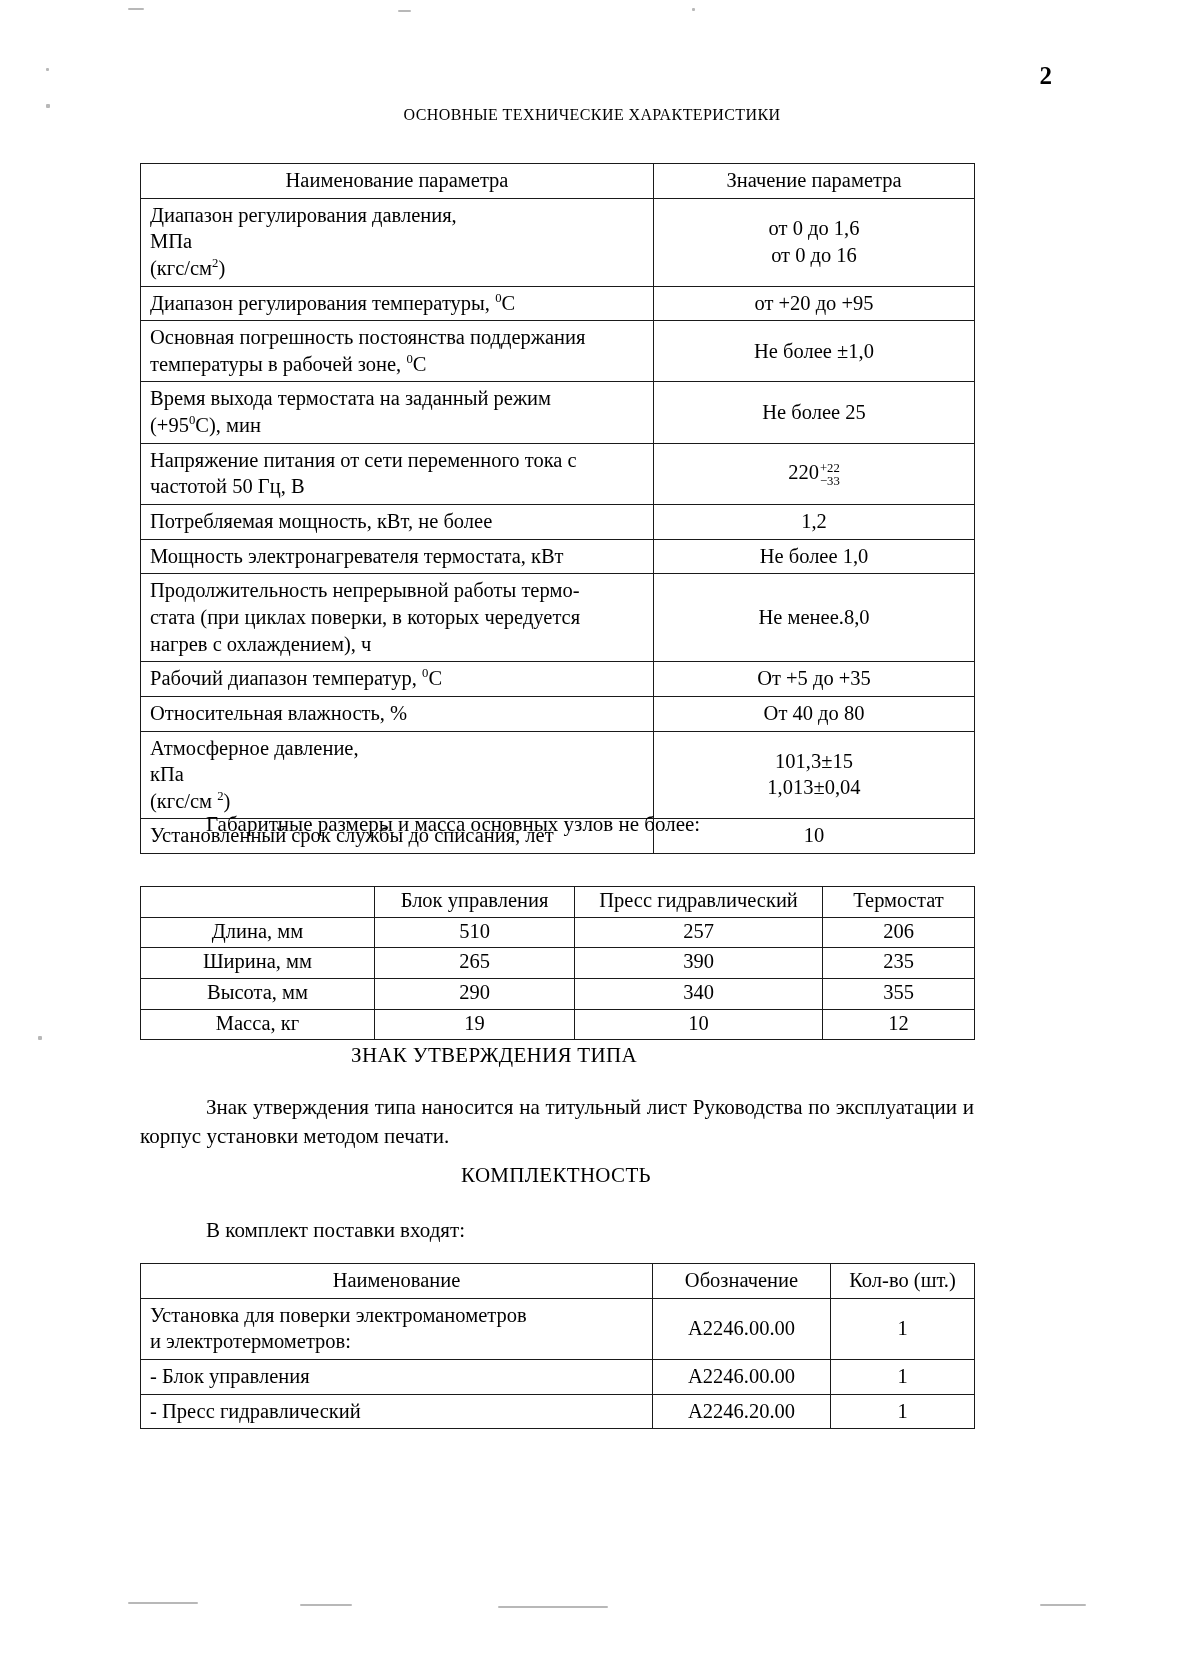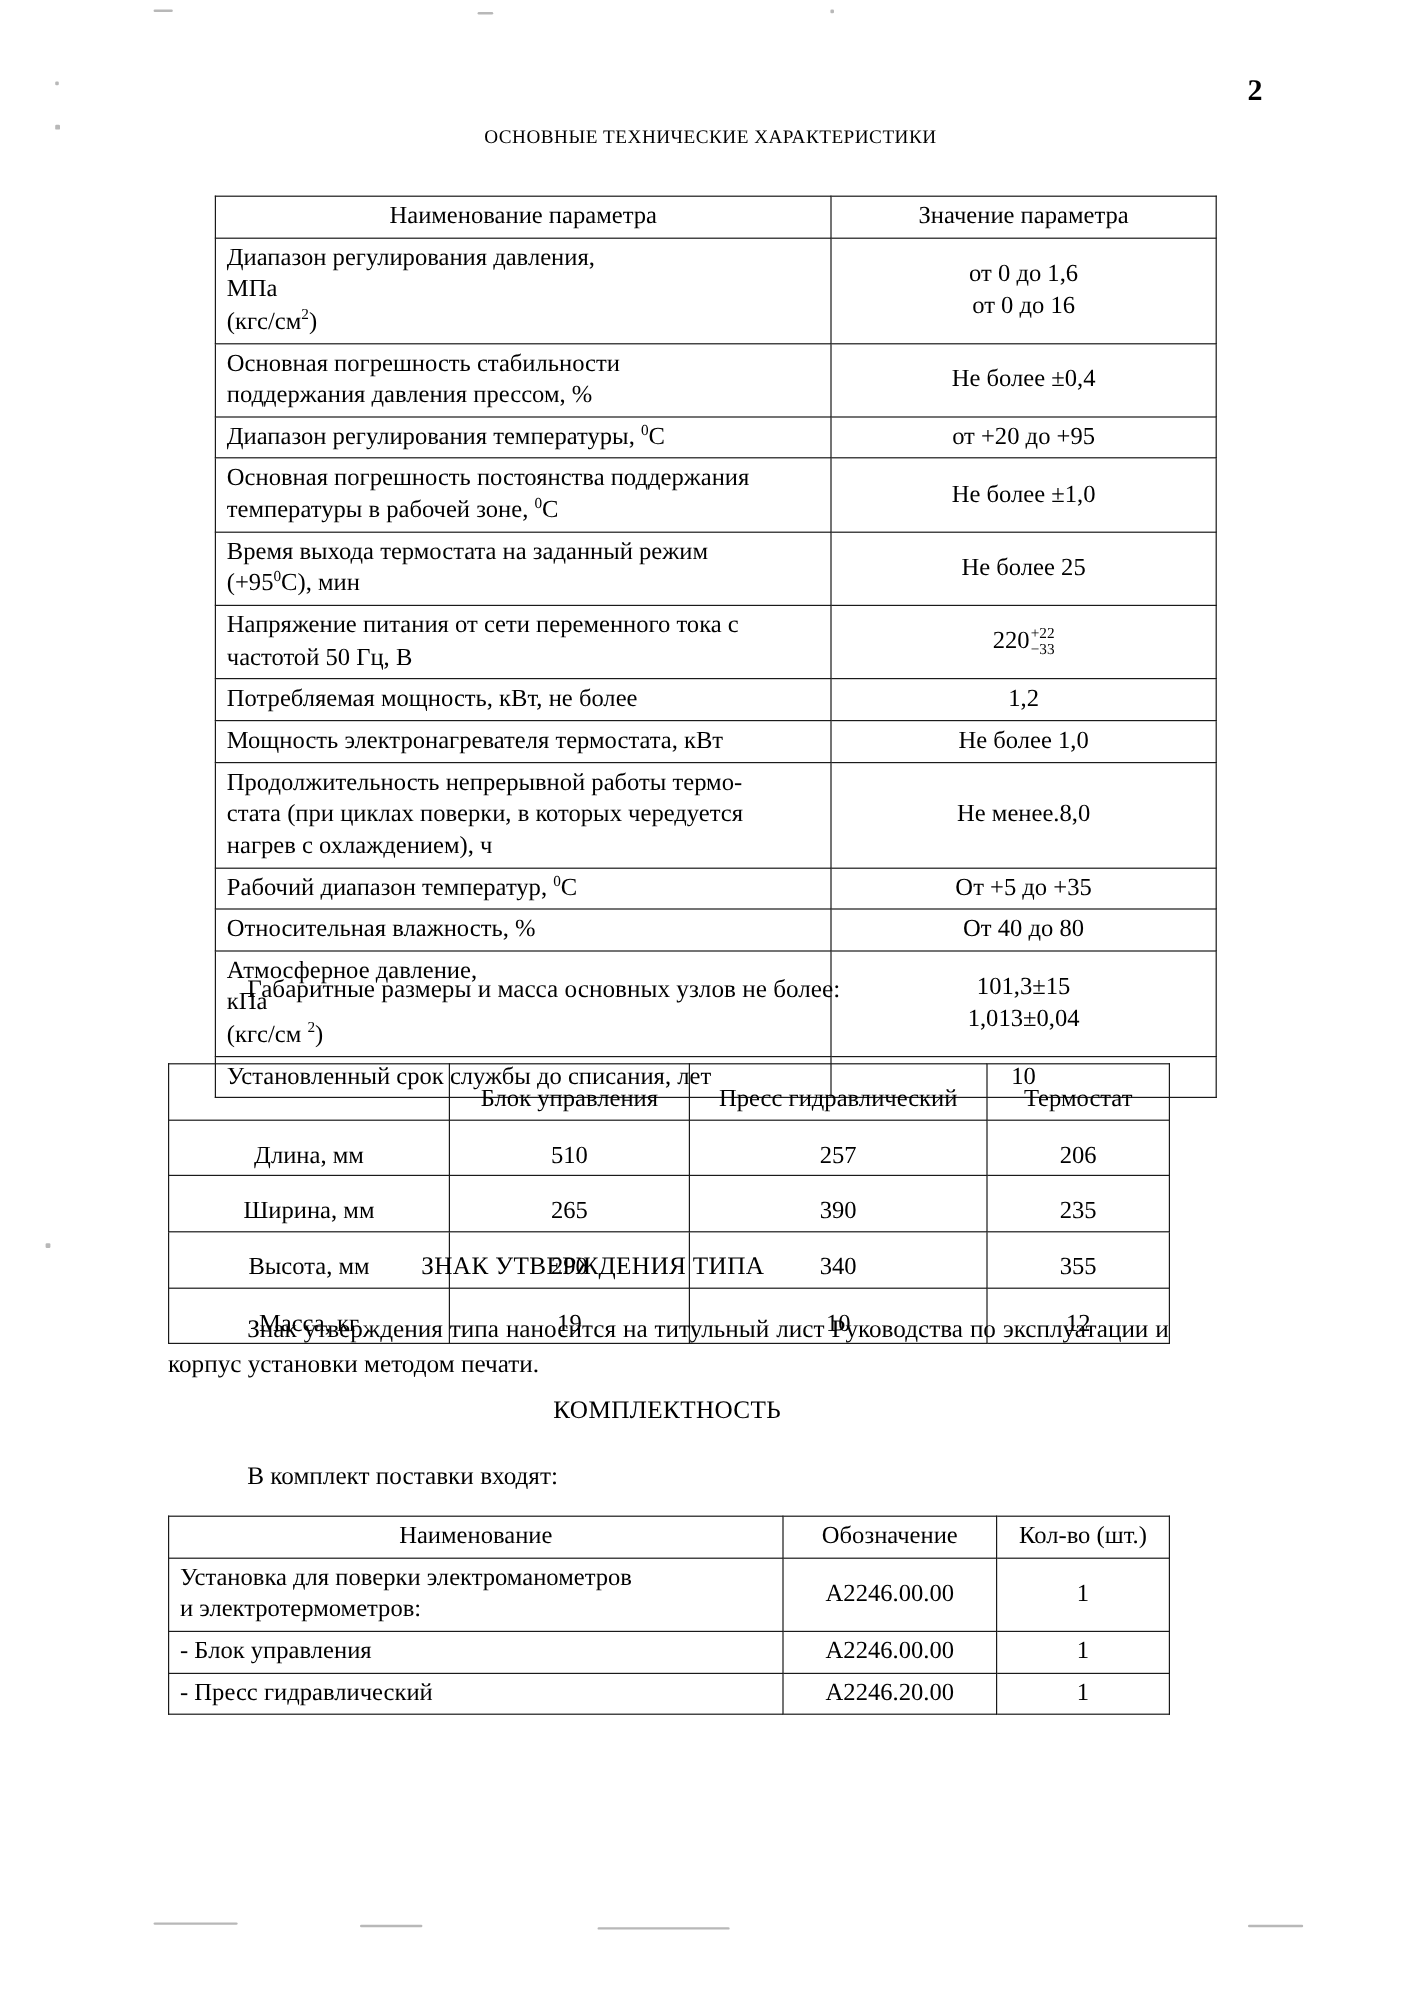--- a/index.html
+++ b/index.html
@@ -68,38 +68,37 @@
     padding: 3px 7px 4px 7px;
     vertical-align: middle;
   }
   .t-center { text-align: center; }
 
   #table-specs {
     position: absolute;
     left: 140px;
     top: 163px;
     width: 834px;
-    margin-left: 39px;
   }
   #table-specs col.c1 { width: 513px; }
   #table-specs col.c2 { width: 321px; }
   #table-specs td.name { text-align: left; padding-left: 9px; }
   #table-specs td.val  { text-align: center; }
 
   #table-dims {
     position: absolute;
     left: 140px;
     top: 886px;
     width: 834px;
   }
   #table-dims col.d1 { width: 234px; }
   #table-dims col.d2 { width: 200px; }
   #table-dims col.d3 { width: 248px; }
   #table-dims col.d4 { width: 152px; }
-  #table-dims td { text-align: center; padding-top: 16px; padding-bottom: 3px; }
+  #table-dims td { text-align: center; padding-top: 0; padding-bottom: 3px; }
 
   #table-kit {
     position: absolute;
     left: 140px;
     top: 1263px;
     width: 834px;
   }
   #table-kit col.k1 { width: 512px; }
   #table-kit col.k2 { width: 178px; }
   #table-kit col.k3 { width: 144px; }
@@ -172,24 +171,20 @@
     <thead>
       <tr>
         <td class="t-center">Наименование параметра</td>
         <td class="t-center">Значение параметра</td>
       </tr>
     </thead>
     <tbody id="specs-body">
         <tr>
           <td class="name">Диапазон регулирования давления,<br>МПа<br>(кгс/см<sup>2</sup>)</td>
           <td class="val">от 0 до 1,6<br>от 0 до 16</td>
-        </tr>
-        <tr>
-          <td class="name">Основная погрешность стабильности<br>поддержания давления прессом, %</td>
-          <td class="val">Не более ±0,4</td>
         </tr>
         <tr>
           <td class="name">Диапазон регулирования температуры, <sup>0</sup>С</td>
           <td class="val">от +20 до +95</td>
         </tr>
         <tr>
           <td class="name">Основная погрешность постоянства поддержания<br>температуры в рабочей зоне, <sup>0</sup>С</td>
           <td class="val">Не более ±1,0</td>
         </tr>
         <tr>

